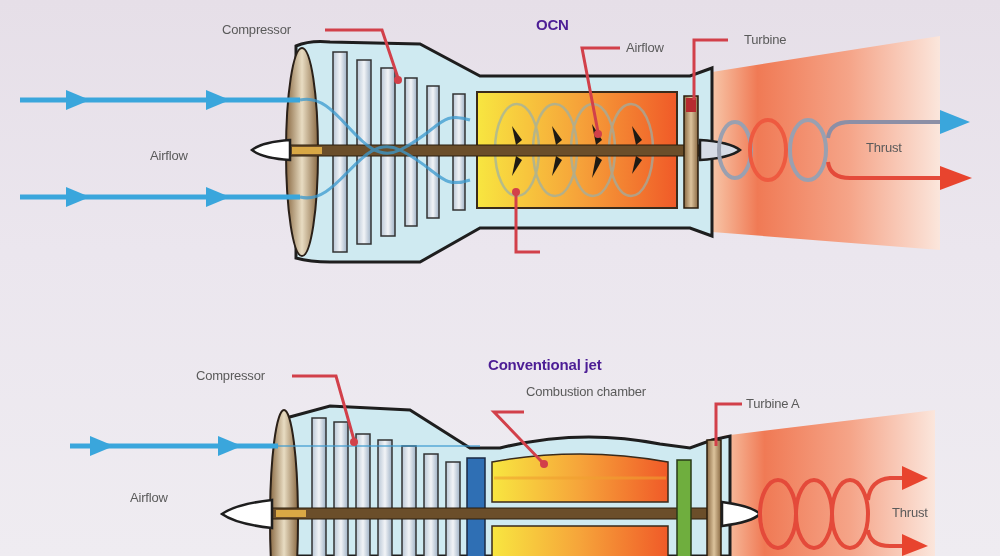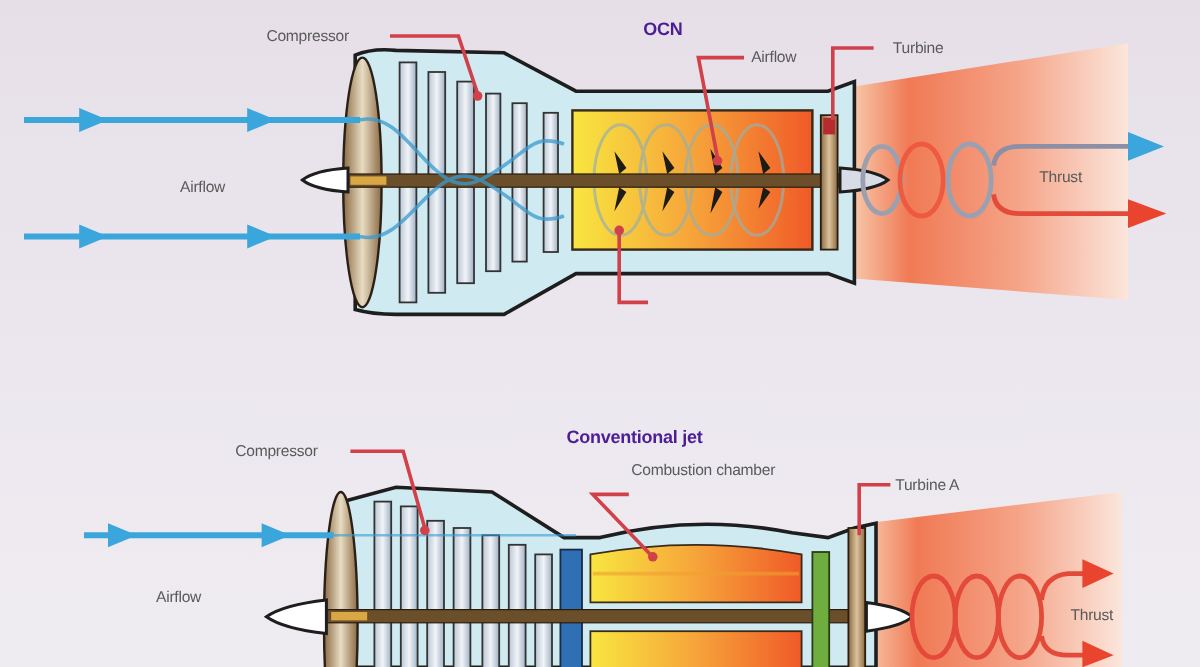--- a/index.html
+++ b/index.html
@@ -195,19 +195,19 @@
 
 
 <span class="label title" style="left:536px; top:16px;">OCN</span>
 <span class="label" style="left:222px; top:22px;">Compressor</span>
 <span class="label" style="left:626px; top:40px;">Airflow</span>
 <span class="label" style="left:744px; top:32px;">Turbine</span>
 <span class="label" style="left:150px; top:148px;">Airflow</span>
 <span class="label" style="left:866px; top:140px;">Thrust</span>
 
 
-<span class="label title" style="left:472px; top:356px;">Conventional jet</span>
+<span class="label title" style="left:488px; top:356px;">Conventional jet</span>
 <span class="label" style="left:196px; top:368px;">Compressor</span>
 <span class="label" style="left:526px; top:384px;">Combustion chamber</span>
 <span class="label" style="left:746px; top:396px;text-align:center;">Turbine A</span>
 <span class="label" style="left:130px; top:490px;">Airflow</span>
 <span class="label" style="left:892px; top:505px;">Thrust</span>
 </div>
 
 </body></html>

